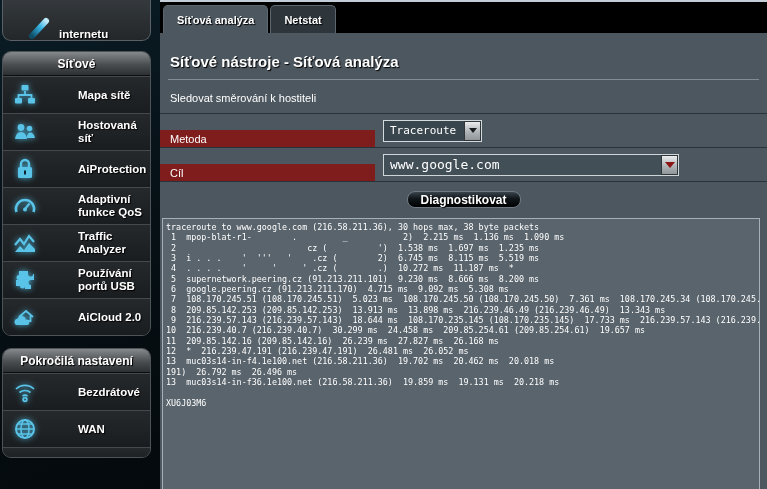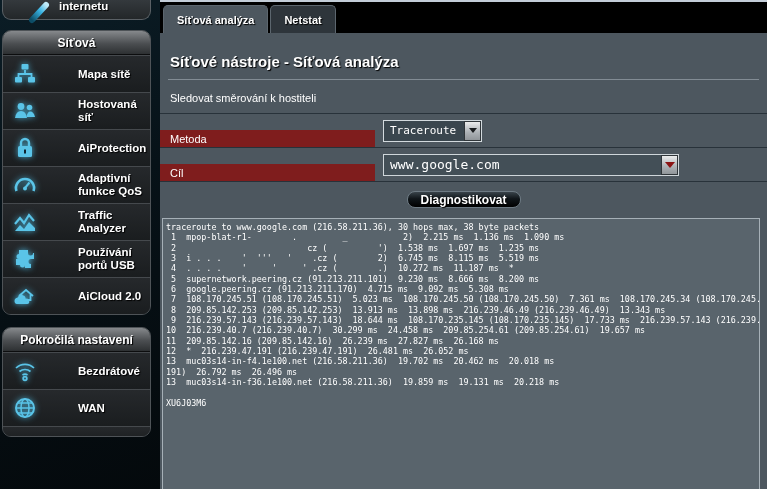--- a/index.html
+++ b/index.html
@@ -8,24 +8,24 @@
     position:relative; width:767px; height:489px; overflow:hidden;
     background:#000; font-family:"Liberation Sans", sans-serif;
   }
 
   
   .sidebar {
     position:absolute; left:0; top:0; width:160px; height:489px;
     background:linear-gradient(160deg,#0b1d26 0%,#071218 40%,#04090c 100%);
   }
   .qis-button {
-    position:relative; margin:0 9px 10px 2px; height:20px;
+    position:relative; margin:0 9px 10px 2px; height:41px;
     background:linear-gradient(#34393d,#232729);
     border:1px solid #5a6065; border-top:none; border-radius:0 0 9px 9px;
-    display:flex; align-items:flex-start; cursor:pointer;
+    display:flex; align-items:flex-end; cursor:pointer;
   }
   .qis-button .qis-ic { margin-left:24px; width:24px; height:24px; }
   .qis-button .lbl { margin-left:8px; }
   .side-label { color:#fff; font-weight:bold; font-size:11.5px; text-shadow:1px 1px 1px #000; }
 
   .group {
     margin:0 9px 12px 2px; border:1px solid #4e5357; border-radius:9px;
     overflow:hidden; background:#1c1f22;
   }
   .group-header {
@@ -134,21 +134,21 @@
               <stop offset="0.6" stop-color="#39b4e4"></stop>
               <stop offset="1" stop-color="#bfeaf8"></stop>
         </linearGradient>
           </defs>
         <line x1="5" y1="20" x2="19" y2="5" stroke="url(#qg)" stroke-width="6" stroke-linecap="round"></line>
       </svg>
       <span class="lbl side-label">internetu</span>
     </div>
 
     <div class="group">
-      <div class="group-header">Síťová</div>
+      <div class="group-header">Síťové</div>
 
       <div class="side-item">
         <span class="ic">
           <svg class="glyph" width="26" height="24" viewBox="0 0 24 24">
             <rect class="fill" x="8.5" y="2" width="7" height="5.5" rx="1"></rect>
             <rect class="fill" x="2" y="15" width="7" height="5.5" rx="1"></rect>
             <rect class="fill" x="15" y="15" width="7" height="5.5" rx="1"></rect>
             <path d="M12 8 v4 M5.5 15 v-3 h13 v3"></path>
           </svg>
         </span>

